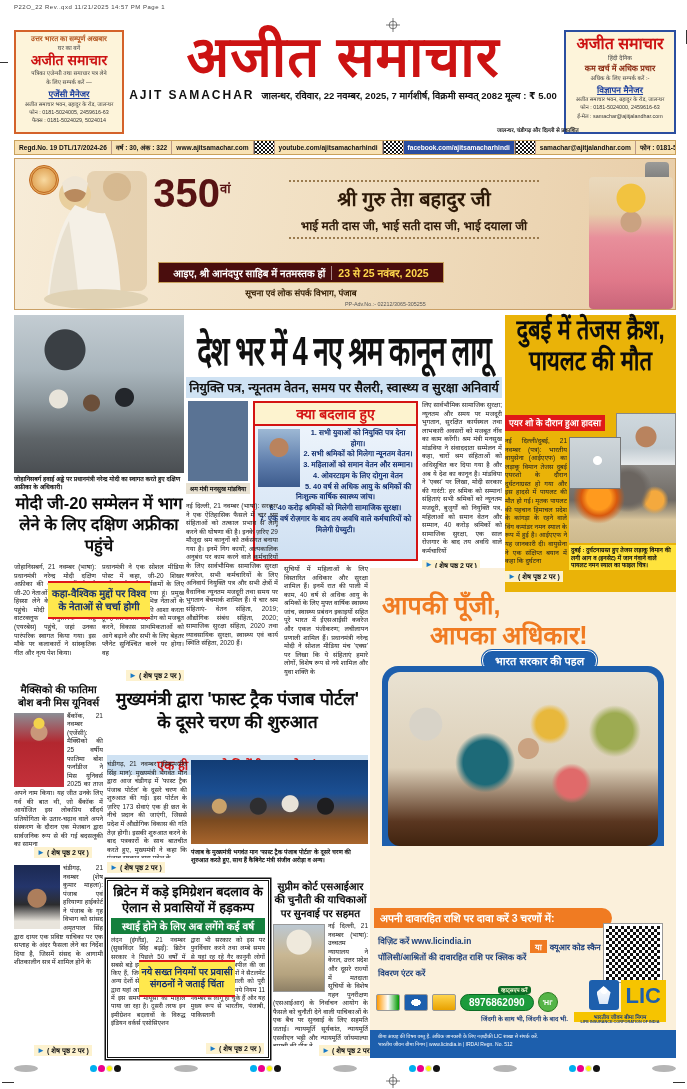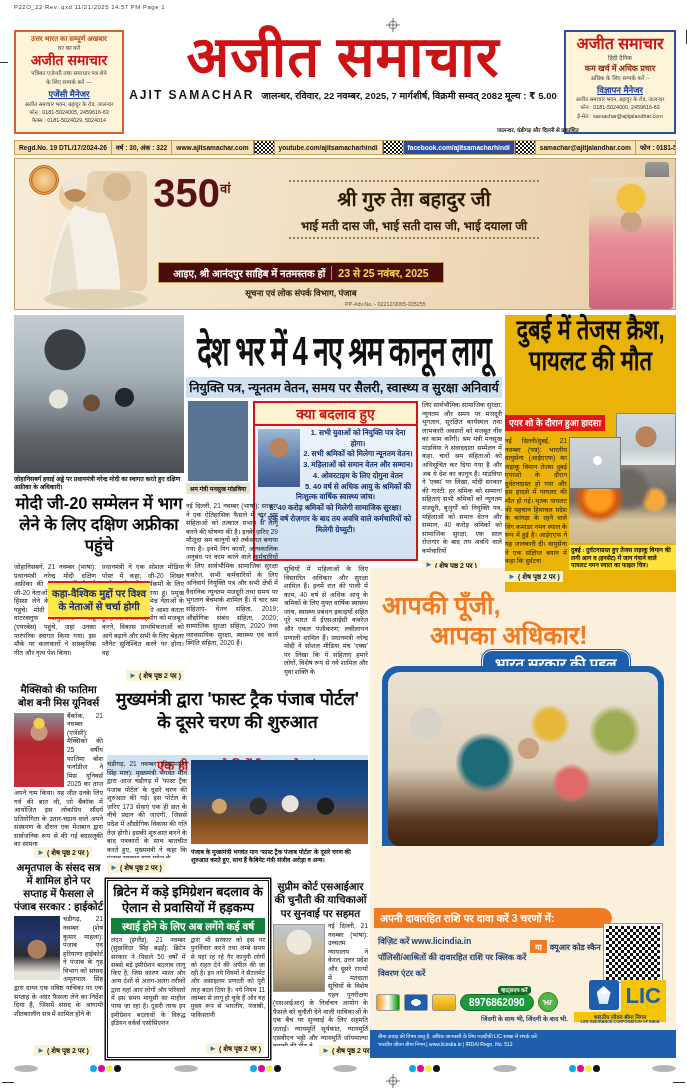--- a/index.html
+++ b/index.html
@@ -104,21 +104,21 @@
   .crash{position:absolute;left:64px;top:150px;width:107px;height:78px;background:
     radial-gradient(circle at 28% 42%, #ff9a1e 0 12px, #d8590e 18px, transparent 26px),
     radial-gradient(circle at 55% 30%, #6b6560 0 16px, transparent 24px),
     radial-gradient(circle at 80% 45%, #f4a93e 0 9px, transparent 14px),
     linear-gradient(180deg,#8d8a86 0%,#6f6a64 45%,#d8c49a 70%,#cdb98d 100%);}
   .tj-capt{position:absolute;left:64px;top:230px;width:107px;background:#ffe33c;font-size:6.1px;font-weight:800;line-height:1.25;padding:1px 2px;box-sizing:border-box;}
   
   .ad-lic{position:absolute;left:370px;top:568px;width:306px;height:490px;background:#fbf0db;z-index:1;}
   .lic-h{position:absolute;left:12px;top:22px;font-size:25px;font-weight:900;color:#f07b22;line-height:1.2;}
   .lic-h .l2{margin-left:48px;}
-  .lic-badge{position:absolute;left:112px;top:82px;background:#1d5fad;color:#fff;font-size:15px;font-weight:800;padding:2px 12px;border-radius:10px;border:1.5px solid #fff;box-shadow:0 0 0 1px #1d5fad;white-space:nowrap;}
+  .lic-badge{position:absolute;left:112px;top:82px;background:#1d5fad;color:#fff;font-size:11px;font-weight:800;padding:2px 12px;border-radius:10px;border:1.5px solid #fff;box-shadow:0 0 0 1px #1d5fad;white-space:nowrap;}
   .lic-frame{position:absolute;left:12px;top:98px;width:282px;height:180px;background:#1d5fad;border-radius:16px 16px 0 0;padding:6px 6px 0 6px;box-sizing:border-box;}
   .lic-photo{width:100%;height:100%;border-radius:12px;background:
     radial-gradient(circle at 14% 30%, #d8d3c8 0 16px, transparent 17px),
     radial-gradient(circle at 36% 52%, #1d6a78 0 22px, transparent 30px),
     radial-gradient(circle at 52% 44%, #caa281 0 10px, transparent 11px),
     radial-gradient(circle at 60% 30%, #e8b83c 0 14px, transparent 20px),
     radial-gradient(circle at 84% 34%, #9dab52 0 18px, transparent 26px),
     radial-gradient(circle at 68% 64%, #e06a6a 0 14px, transparent 20px),
     linear-gradient(180deg,#e9e2d2 0%,#dccfb8 55%,#5a3620 86%,#40240f 100%);}
   .lic-blue{position:absolute;left:12px;top:278px;width:282px;height:52px;background:#1d5fad;border-radius:0 0 14px 14px;color:#fff;font-size:8.4px;font-weight:600;line-height:1.38;padding:5px 8px;box-sizing:border-box;text-align:left;}
@@ -389,21 +389,20 @@
       <div class="miss-photo"></div>
       <span>बैंकॉक, 21 नवम्बर (एजेंसी): मैक्सिको की 25 वर्षीय फातिमा बोश फर्नांडीज ने मिस यूनिवर्स 2025 का ताज अपने नाम किया। यह जीत उनके लिए गर्व की बात थी, जो बैंकॉक में आयोजित इस लोकप्रिय सौंदर्य प्रतियोगिता के उतार-चढ़ाव वाले अपने संस्करण के दौरान एक मेजबान द्वारा सार्वजनिक रूप से की गई बदसलूकी का सामना</span>
     </div>
     <div class="contd">
         <span class="tri">►</span>
         <span>( शेष पृष्ठ 2 पर )</span>
       </div>
   </div>
 
   <div class="st-amr">
-    <div class="hl">अमृतपाल के संसद सत्र में शामिल होने पर सप्ताह में फैसला ले पंजाब सरकार : हाईकोर्ट</div>
     <div class="body-txt" style="height:128px;margin-top:2px;">
       <div class="amr-photo"></div>
       <span>चंडीगढ़, 21 नवम्बर (शेष कुमार माहला): पंजाब एवं हरियाणा हाईकोर्ट ने पंजाब के गृह विभाग को सांसद अमृतपाल सिंह द्वारा दायर एक प्रविष्ट याचिका पर एक सप्ताह के अंदर फैसला लेने का निर्देश दिया है, जिसमें संसद के आगामी शीतकालीन सत्र में शामिल होने के</span>
     </div>
     <div class="contd">
         <span class="tri">►</span>
         <span>( शेष पृष्ठ 2 पर )</span>
       </div>
   </div>
 
@@ -418,20 +417,21 @@
         <span>( शेष पृष्ठ 2 पर )</span>
       </div>
   </div>
 
   <div class="st-brit">
     <div class="hl">ब्रिटेन में कड़े इमिग्रेशन बदलाव के ऐलान से प्रवासियों में हड़कम्प</div>
     <div class="brit-sub">स्थाई होने के लिए अब लगेंगे कई वर्ष</div>
     <div class="brit-cols">
       <div class="body-txt">लंदन (इंग्लैंड), 21 नवम्बर (सुखविंदर सिंह बढ़ई): ब्रिटेन सरकार ने पिछले 50 वर्षों में सबसे बड़े इमीग्रेशन बदलाव लागू किए हैं, जिस कारण भारत और अन्य देशों से अलग-अलग तरीकों द्वारा यहां आए लोगों और परिवारों में इस समय मायूसी का माहौल पाया जा रहा है। दूसरी तरफ इन इमीग्रेशन बदलावों के विरुद्ध इंडियन वर्कर्स एसोसिएशन</div>
       <div class="body-txt">द्वारा भी सरकार को इस पर पुनर्विचार करने तथा लम्बे समय से यहां रह रहे गैर कानूनी लोगों को राहत देने की अपील की जा रही है। इन नये नियमों ने सैटलमेंट और असाइलम प्रणाली को पूरी तरह बदल दिया है। नये नियम 11 नवम्बर से लागू हो चुके हैं और यह मुख्य रूप से भारतीय, पंजाबी, पाकिस्तानी</div>
+      <div class="pullq brit-pq">नये सख्त नियमों पर प्रवासी संगठनों ने जताई चिंता</div>
     </div>
     <div class="contd brit-contd">
         <span class="tri">►</span>
         <span>( शेष पृष्ठ 2 पर )</span>
       </div>
   </div>
 
   <div class="st-sir">
     <div class="hl">सुप्रीम कोर्ट एसआईआर की चुनौती की याचिकाओं पर सुनवाई पर सहमत</div>
     <div class="body-txt" style="height:124px;margin-top:2px;">

